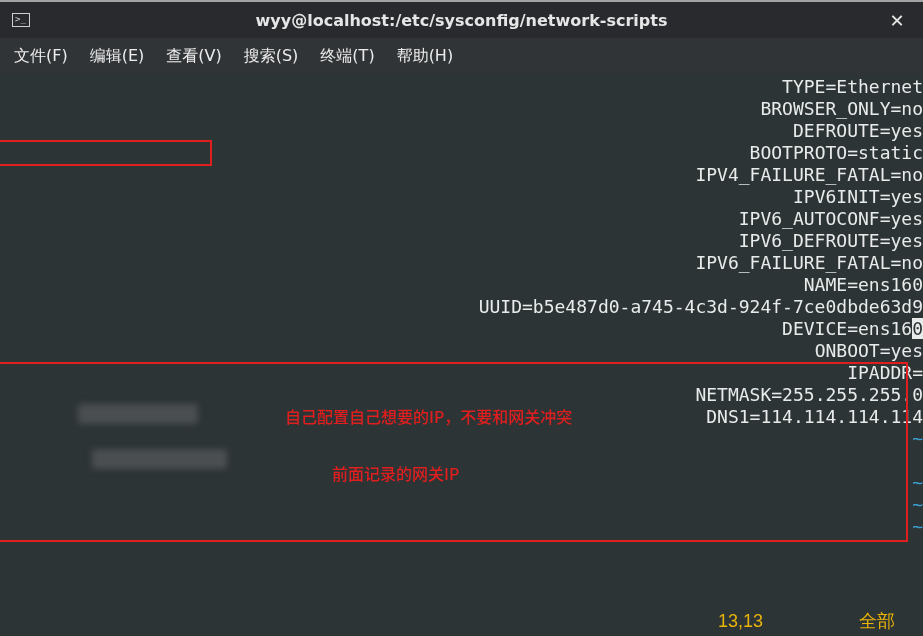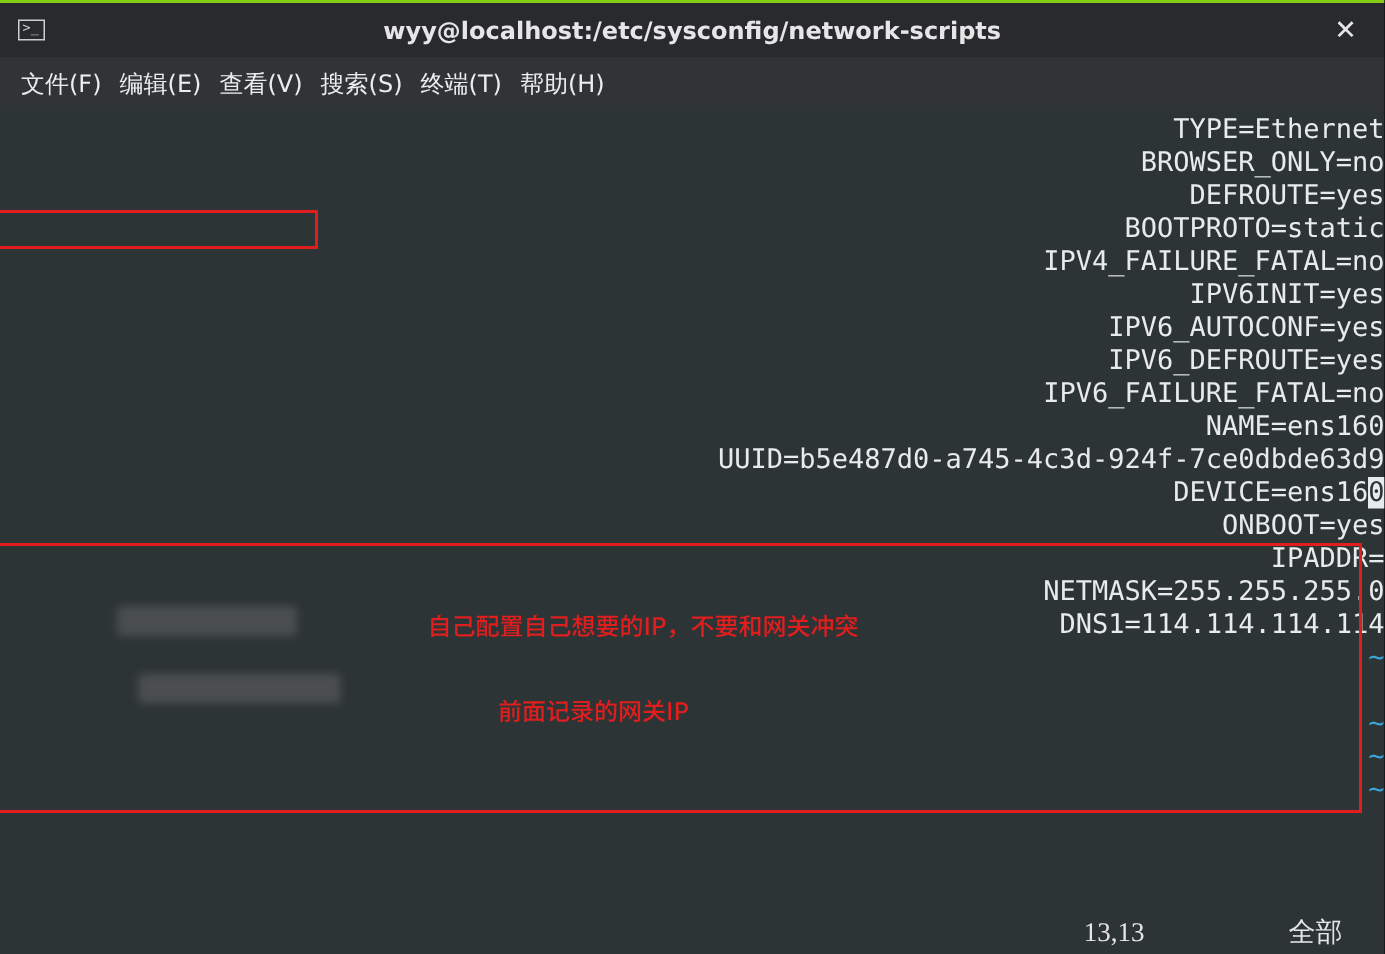--- a/index.html
+++ b/index.html
@@ -7,21 +7,21 @@
     width: 923px;
     height: 636px;
     overflow: hidden;
     font-family: "DejaVu Sans", "Noto Sans", "Liberation Sans", sans-serif;
     background: #000;
   }
   .window {
     width: 923px;
     height: 636px;
     background: #1f2a2e;
-    border-top: 2px solid #84cc16;
+    border-top: 2px solid #a3a3a3;
     display: flex;
     flex-direction: column;
     position: relative;
   }
   .titlebar {
     height: 36px;
     background: #282a2d;
     display: flex;
     align-items: center;
     padding: 0 12px;
@@ -64,21 +64,21 @@
     font-size: 18px;
     color: #e6e6e6;
     cursor: pointer;
   }
   .menubar {
     height: 36px;
     background: #313437;
     display: flex;
     align-items: center;
     padding: 0 14px;
-    gap: 12px;
+    gap: 22px;
     color: #ececec;
     font-size: 16px;
   }
   .menubar span { cursor: default; }
   .terminal {
     flex: 1;
     background: #2d3436;
     color: #e8ebea;
     font-family: "DejaVu Sans Mono","Liberation Mono","Consolas",monospace;
     font-size: 18px;
@@ -118,23 +118,23 @@
     background: #4a4e50;
     filter: blur(3px);
     border-radius: 3px;
   }
   .statusbar {
     position: absolute;
     bottom: 4px;
     right: 10px;
     left: 10px;
     height: 22px;
-    font-family: Liberation Serif, serif;
+    font-family: Liberation Sans, sans-serif;
     font-size: 18px;
-    color: #e5e5e5;
+    color: #eab308;
   }
   .status-pos { position: absolute; right: 150px; }
   .status-pct { position: absolute; right: 18px; }
 </style>
 </head>
 <body>
 
 <div class="window">
 
   <div class="titlebar">

